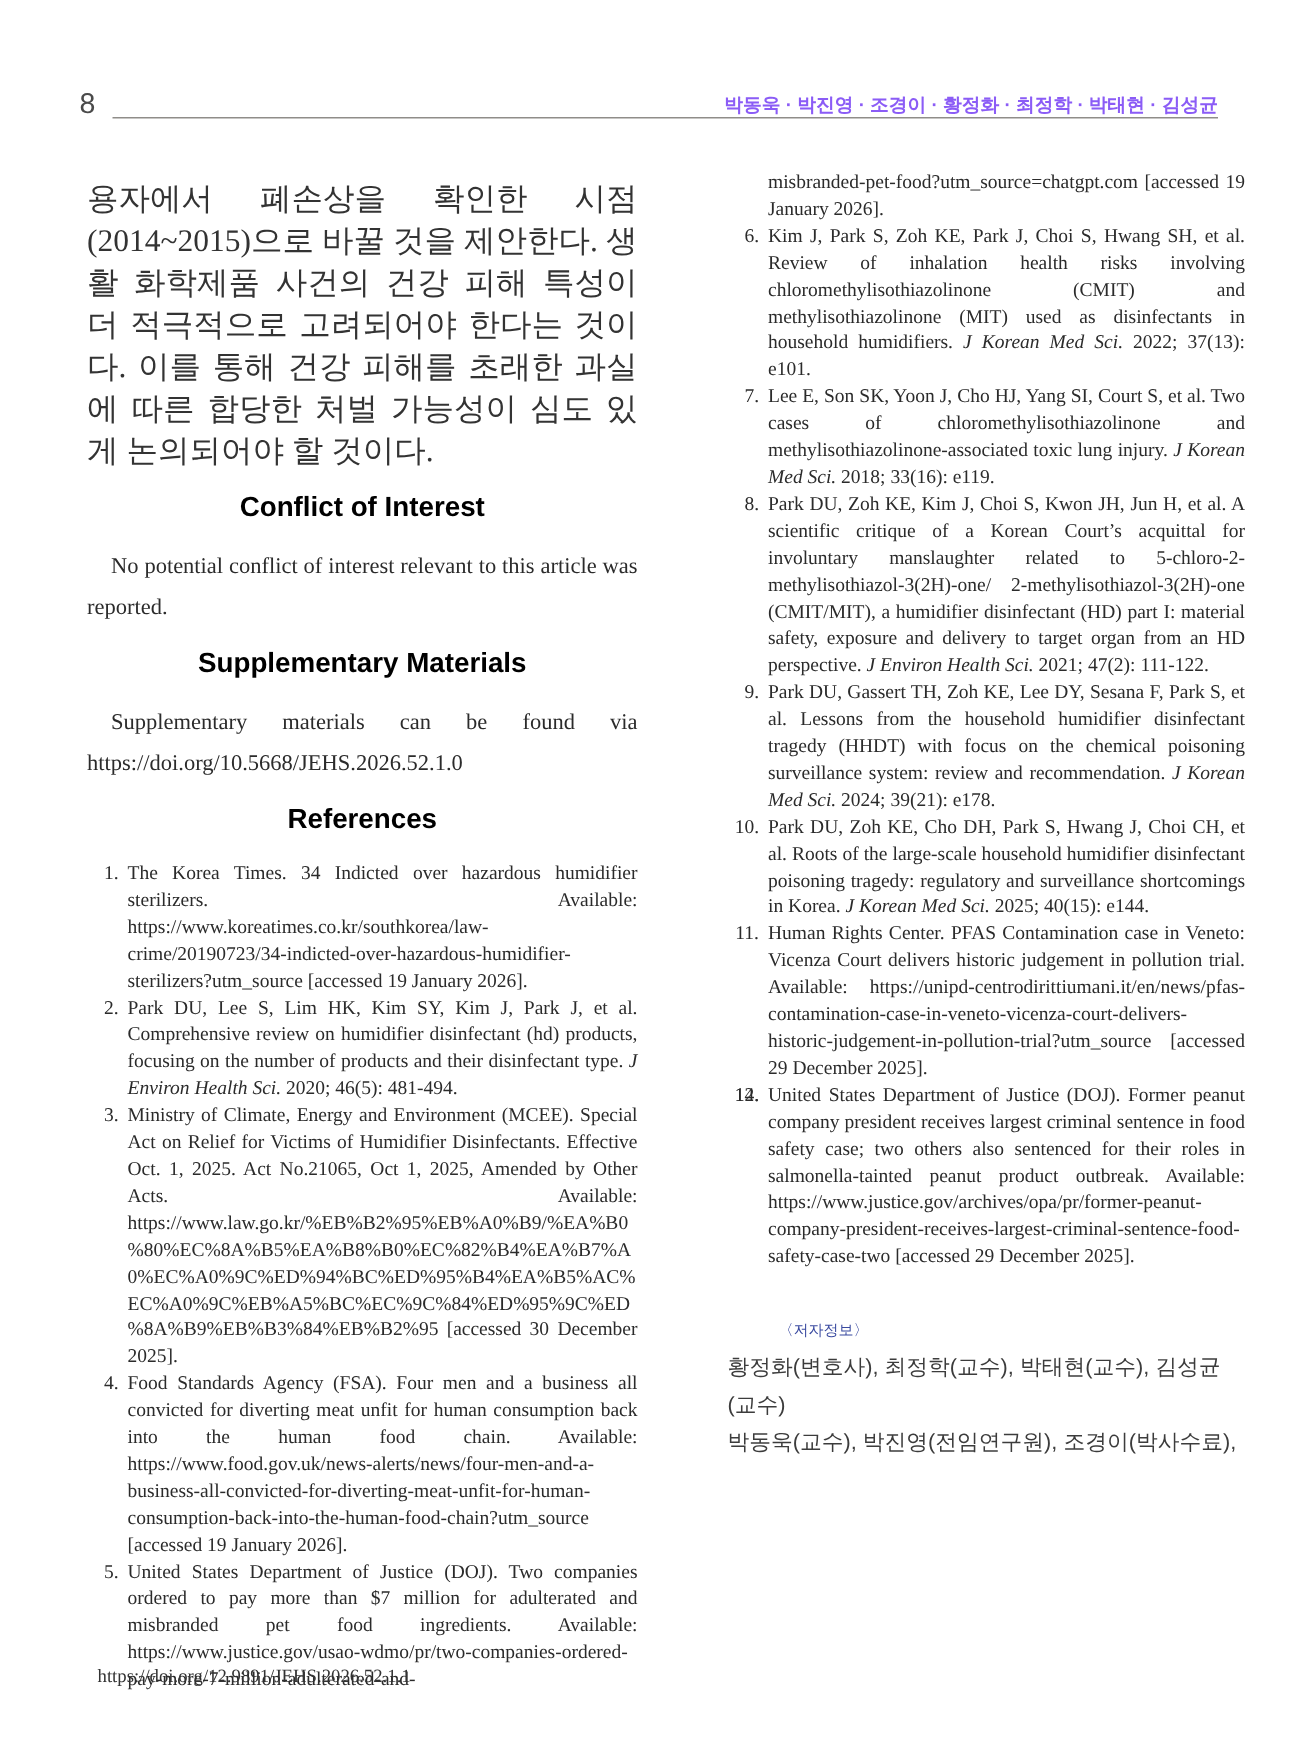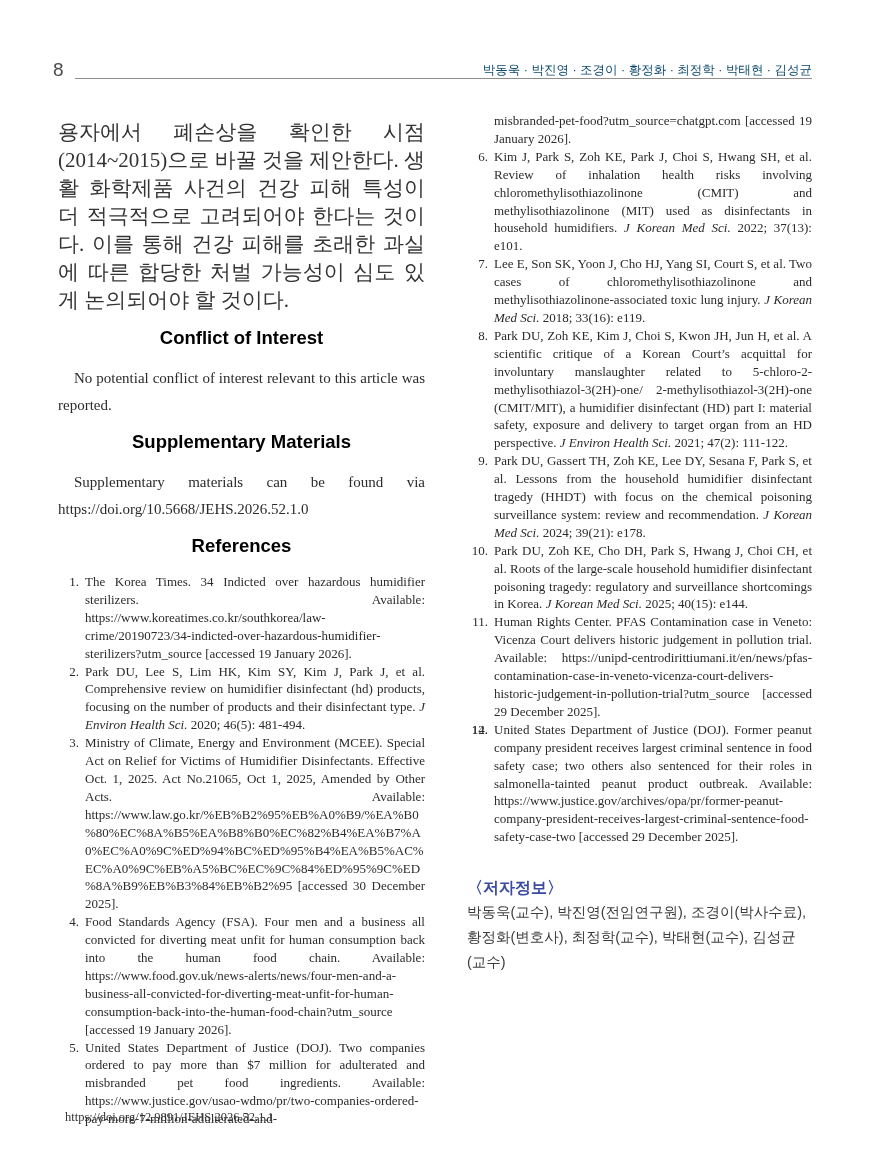--- a/index.html
+++ b/index.html
@@ -9,31 +9,31 @@
     overflow:hidden;
   }
   
   .page-header{position:absolute;left:0;top:0;width:870px;height:90px;}
   .page-num{
     position:absolute;left:53px;top:59px;font-family:"Liberation Sans",sans-serif;
     font-size:19px;color:#4a4a4a;
   }
   .running-authors{
     position:absolute;right:58px;top:62px;
-    font-family:"Liberation Sans",sans-serif;font-size:12.5px;font-weight:normal;
-    color:#0c4a6e;letter-spacing:0px;margin-left:42px;
+    font-family:"Liberation Sans",sans-serif;font-size:12.5px;font-weight:bold;
+    color:#8b5cf6;letter-spacing:0px;margin-left:42px;
   }
   .header-rule{
     position:absolute;left:75px;right:58px;top:78px;height:0;
     border-top:1.5px solid #8f8d89;
   }
   
   .col{position:absolute;top:112px;}
   .col-left{left:58px;width:367px;}
-  .col-right{left:467px;width:345px;}
+  .col-right{left:485px;width:345px;}
   .kr-para{
     font-size:21px;line-height:28px;text-align:justify;color:#333;
     margin:6px 0 0 0;
   }
   h2.section-title{
     font-family:"Liberation Sans",sans-serif;font-weight:bold;
     font-size:18.5px;color:#000000;text-align:center;
     margin:12px 0 15px 0;line-height:24px;
   }
   .en-para{
@@ -48,21 +48,21 @@
   }
   .ref-num{position:absolute;left:0;width:21px;text-align:right;}
   .ref-cont{
     padding-left:27px;font-size:13px;line-height:17.9px;text-align:justify;
     overflow-wrap:anywhere;color:#2b2b2b;
   }
   .it{font-style:italic;}
   
   .author-info{margin-top:30px;font-family:"Liberation Sans",sans-serif;}
   .author-info-heading{
-    color:#3a4aa0;font-weight:bold;font-size:16px;line-height:24px;
+    color:#3a4aa0;font-weight:normal;font-size:10px;line-height:24px;margin-left:34px;
   }
   .author-info-line{font-size:14.5px;line-height:25px;color:#3c3c3c;}
   
   .footer-doi{
     position:absolute;left:65px;top:1110px;font-size:12.5px;color:#333;
   }
 </style>
 </head>
 <body>
 
@@ -99,18 +99,18 @@
       <div class="ref-item"><span class="ref-num">8.</span><span>Park DU, Zoh KE, Kim J, Choi S, Kwon JH, Jun H, et al. A scientific critique of a Korean Court’s acquittal for involuntary manslaughter related to 5-chloro-2-methylisothiazol-3(2H)-one/ 2-methylisothiazol-3(2H)-one (CMIT/MIT), a humidifier disinfectant (HD) part I: material safety, exposure and delivery to target organ from an HD perspective. </span><span class="it">J Environ Health Sci.</span><span> 2021; 47(2): 111-122.</span></div>
       <div class="ref-item"><span class="ref-num">9.</span><span>Park DU, Gassert TH, Zoh KE, Lee DY, Sesana F, Park S, et al. Lessons from the household humidifier disinfectant tragedy (HHDT) with focus on the chemical poisoning surveillance system: review and recommendation. </span><span class="it">J Korean Med Sci.</span><span> 2024; 39(21): e178.</span></div>
       <div class="ref-item"><span class="ref-num">10.</span><span>Park DU, Zoh KE, Cho DH, Park S, Hwang J, Choi CH, et al. Roots of the large-scale household humidifier disinfectant poisoning tragedy: regulatory and surveillance shortcomings in Korea. </span><span class="it">J Korean Med Sci.</span><span> 2025; 40(15): e144.</span></div>
       <div class="ref-item"><span class="ref-num">11.</span><span>Human Rights Center. PFAS Contamination case in Veneto: Vicenza Court delivers historic judgement in pollution trial. Available: https://unipd-centrodirittiumani.it/en/news/pfas-contamination-case-in-veneto-vicenza-court-delivers-historic-judgement-in-pollution-trial?utm_source [accessed 29 December 2025].</span></div>
       <div class="ref-item"><span class="ref-num">12.</span></div>
       <div class="ref-item"><span class="ref-num">14.</span><span>United States Department of Justice (DOJ). Former peanut company president receives largest criminal sentence in food safety case; two others also sentenced for their roles in salmonella-tainted peanut product outbreak. Available: https://www.justice.gov/archives/opa/pr/former-peanut-company-president-receives-largest-criminal-sentence-food-safety-case-two [accessed 29 December 2025].</span></div>
     </div>
 
   <div class="author-info">
     <div class="author-info-heading">〈저자정보〉</div>
+    <div class="author-info-line">황정화(변호사), 최정학(교수), 박태현(교수), 김성균(교수)</div>
     <div class="author-info-line">박동욱(교수), 박진영(전임연구원), 조경이(박사수료),</div>
-    <div class="author-info-line">황정화(변호사), 최정학(교수), 박태현(교수), 김성균(교수)</div>
   </div>
 </div>
 
 <div class="footer-doi">https://doi.org/12.9891/JEHS.2026.52.1.1</div>
 
 </body></html>

